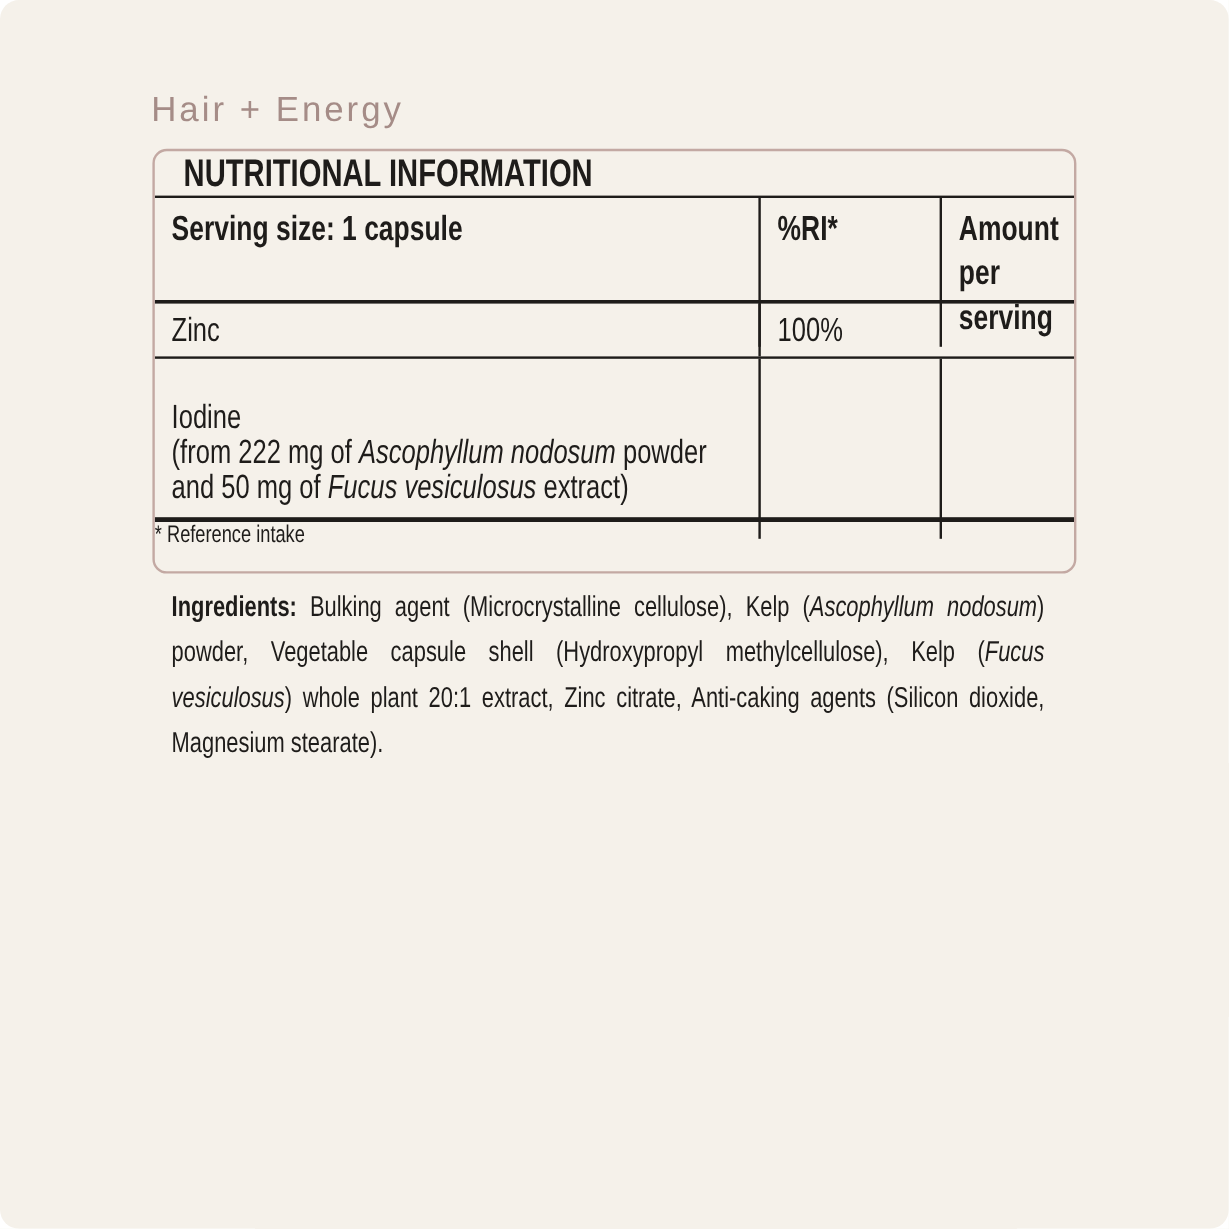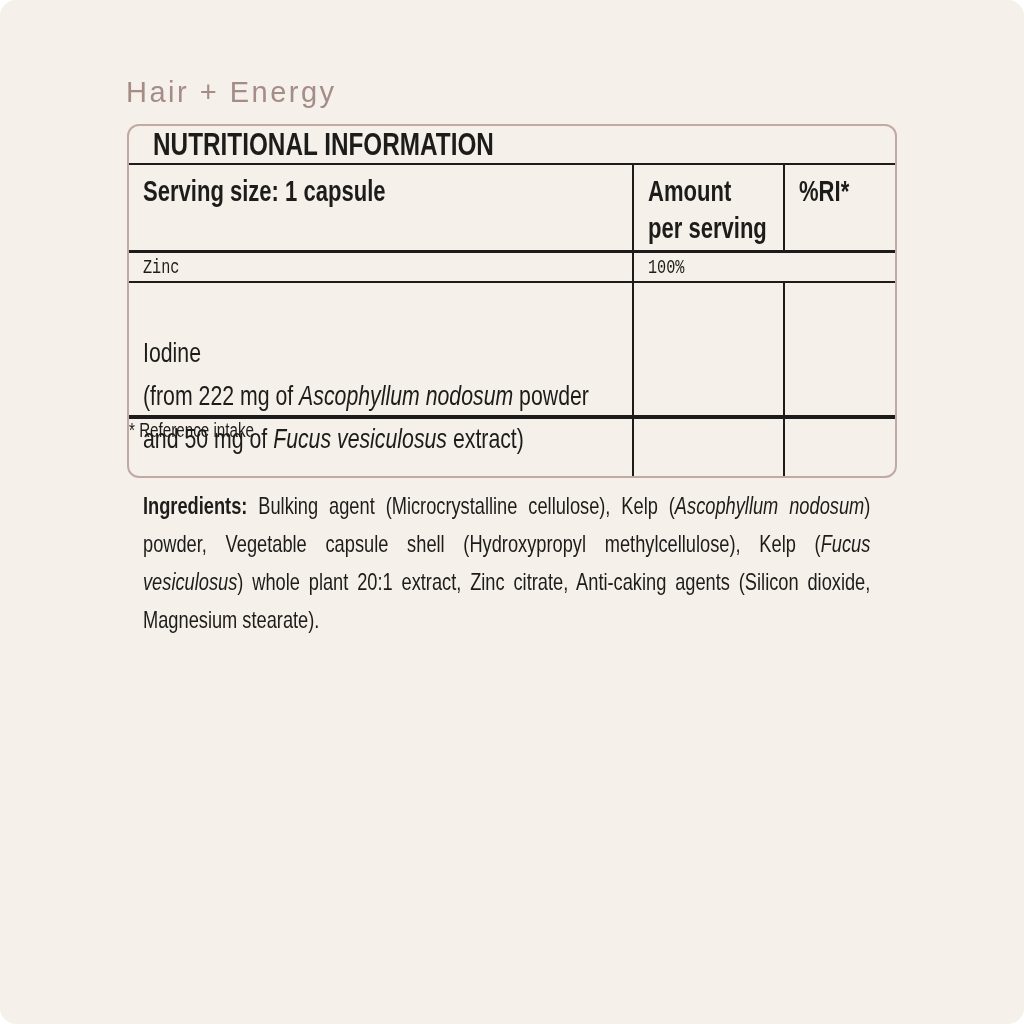--- a/index.html
+++ b/index.html
@@ -78,35 +78,34 @@
     height: 88px;
     border-bottom: 3px solid var(--text, #1e1c1a);
     font-weight: bold;
     font-size: 29px;
   }
   .cols-header .cell { padding: 8px 0 5px 14px; line-height: 37px; }
   .cols-header .cell-2 .cond-block,
   .cols-header .cell-3 .cond-block { white-space: pre-line; }
 
   .row-zinc {
-    height: 30px;
+    height: 46px;
     border-bottom: 2px solid var(--text, #1e1c1a);
-    font-size: 20px;
-    font-family: Liberation Mono, monospace;
+    font-size: 28px;
   }
   .row-zinc .cell { display: flex; align-items: center; padding-left: 14px; }
 
   .row-iodine {
     height: 136px;
     border-bottom: 4px solid var(--text, #1e1c1a);
     font-size: 28px;
   }
   .row-iodine .cell-1 {
     padding: 5px 16px 0 14px;
-    line-height: 43px;
+    line-height: 29px;
     white-space: pre-line;
   }
   .row-iodine .cell-2, .row-iodine .cell-3 {
     display: flex;
     align-items: flex-end;
     padding: 0 0 9px 14px;
   }
 
   .footnote-row {
     height: 41px;
@@ -139,26 +138,26 @@
   <div class="panel">
 
     <div class="panel-title-row">
       <span class="cond">NUTRITIONAL INFORMATION</span>
     </div>
 
     <div class="grid-row cols-header">
       <div class="cell cell-1">
         <span class="cond">Serving size: 1 capsule</span>
       </div>
+      <div class="cell cell-3">
+        <span class="cond-block">%RI*</span>
+      </div>
       <div class="cell cell-2">
         <span class="cond-block">Amount
 per serving</span>
-      </div>
-      <div class="cell cell-3">
-        <span class="cond-block">%RI*</span>
       </div>
     </div>
 
     <div class="grid-row row-zinc">
       <div class="cell cell-1">
         <span class="cond"><span>Zinc</span></span>
       </div>
       <div class="cell cell-3">
         <span class="cond">100%</span>
       </div>

